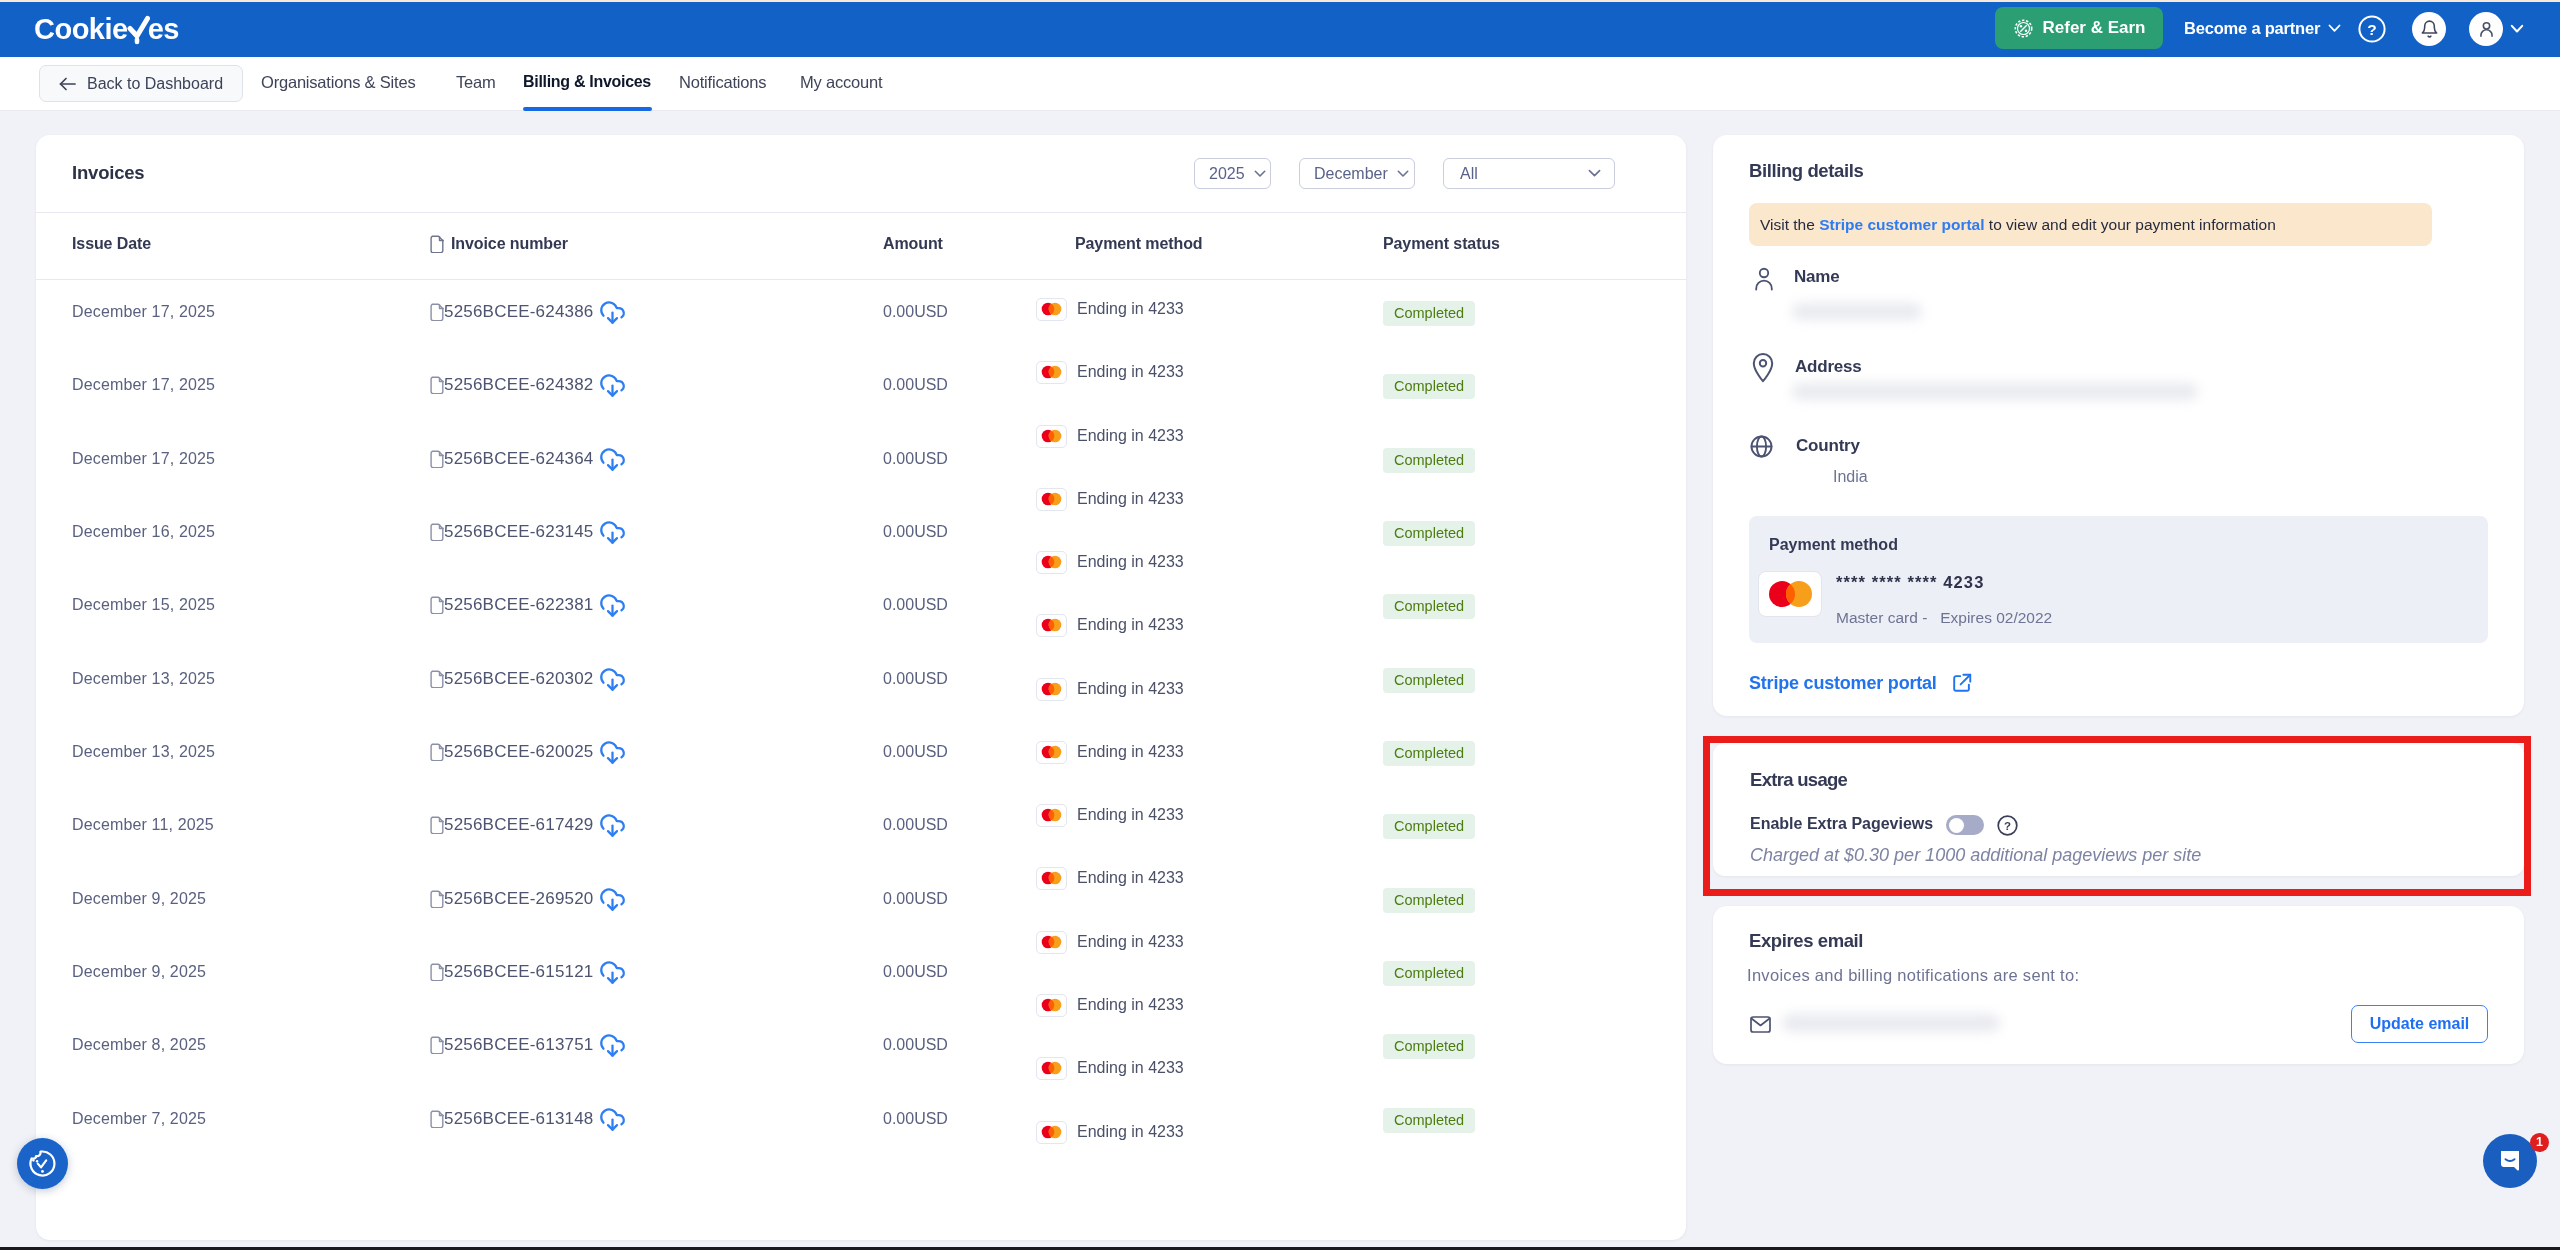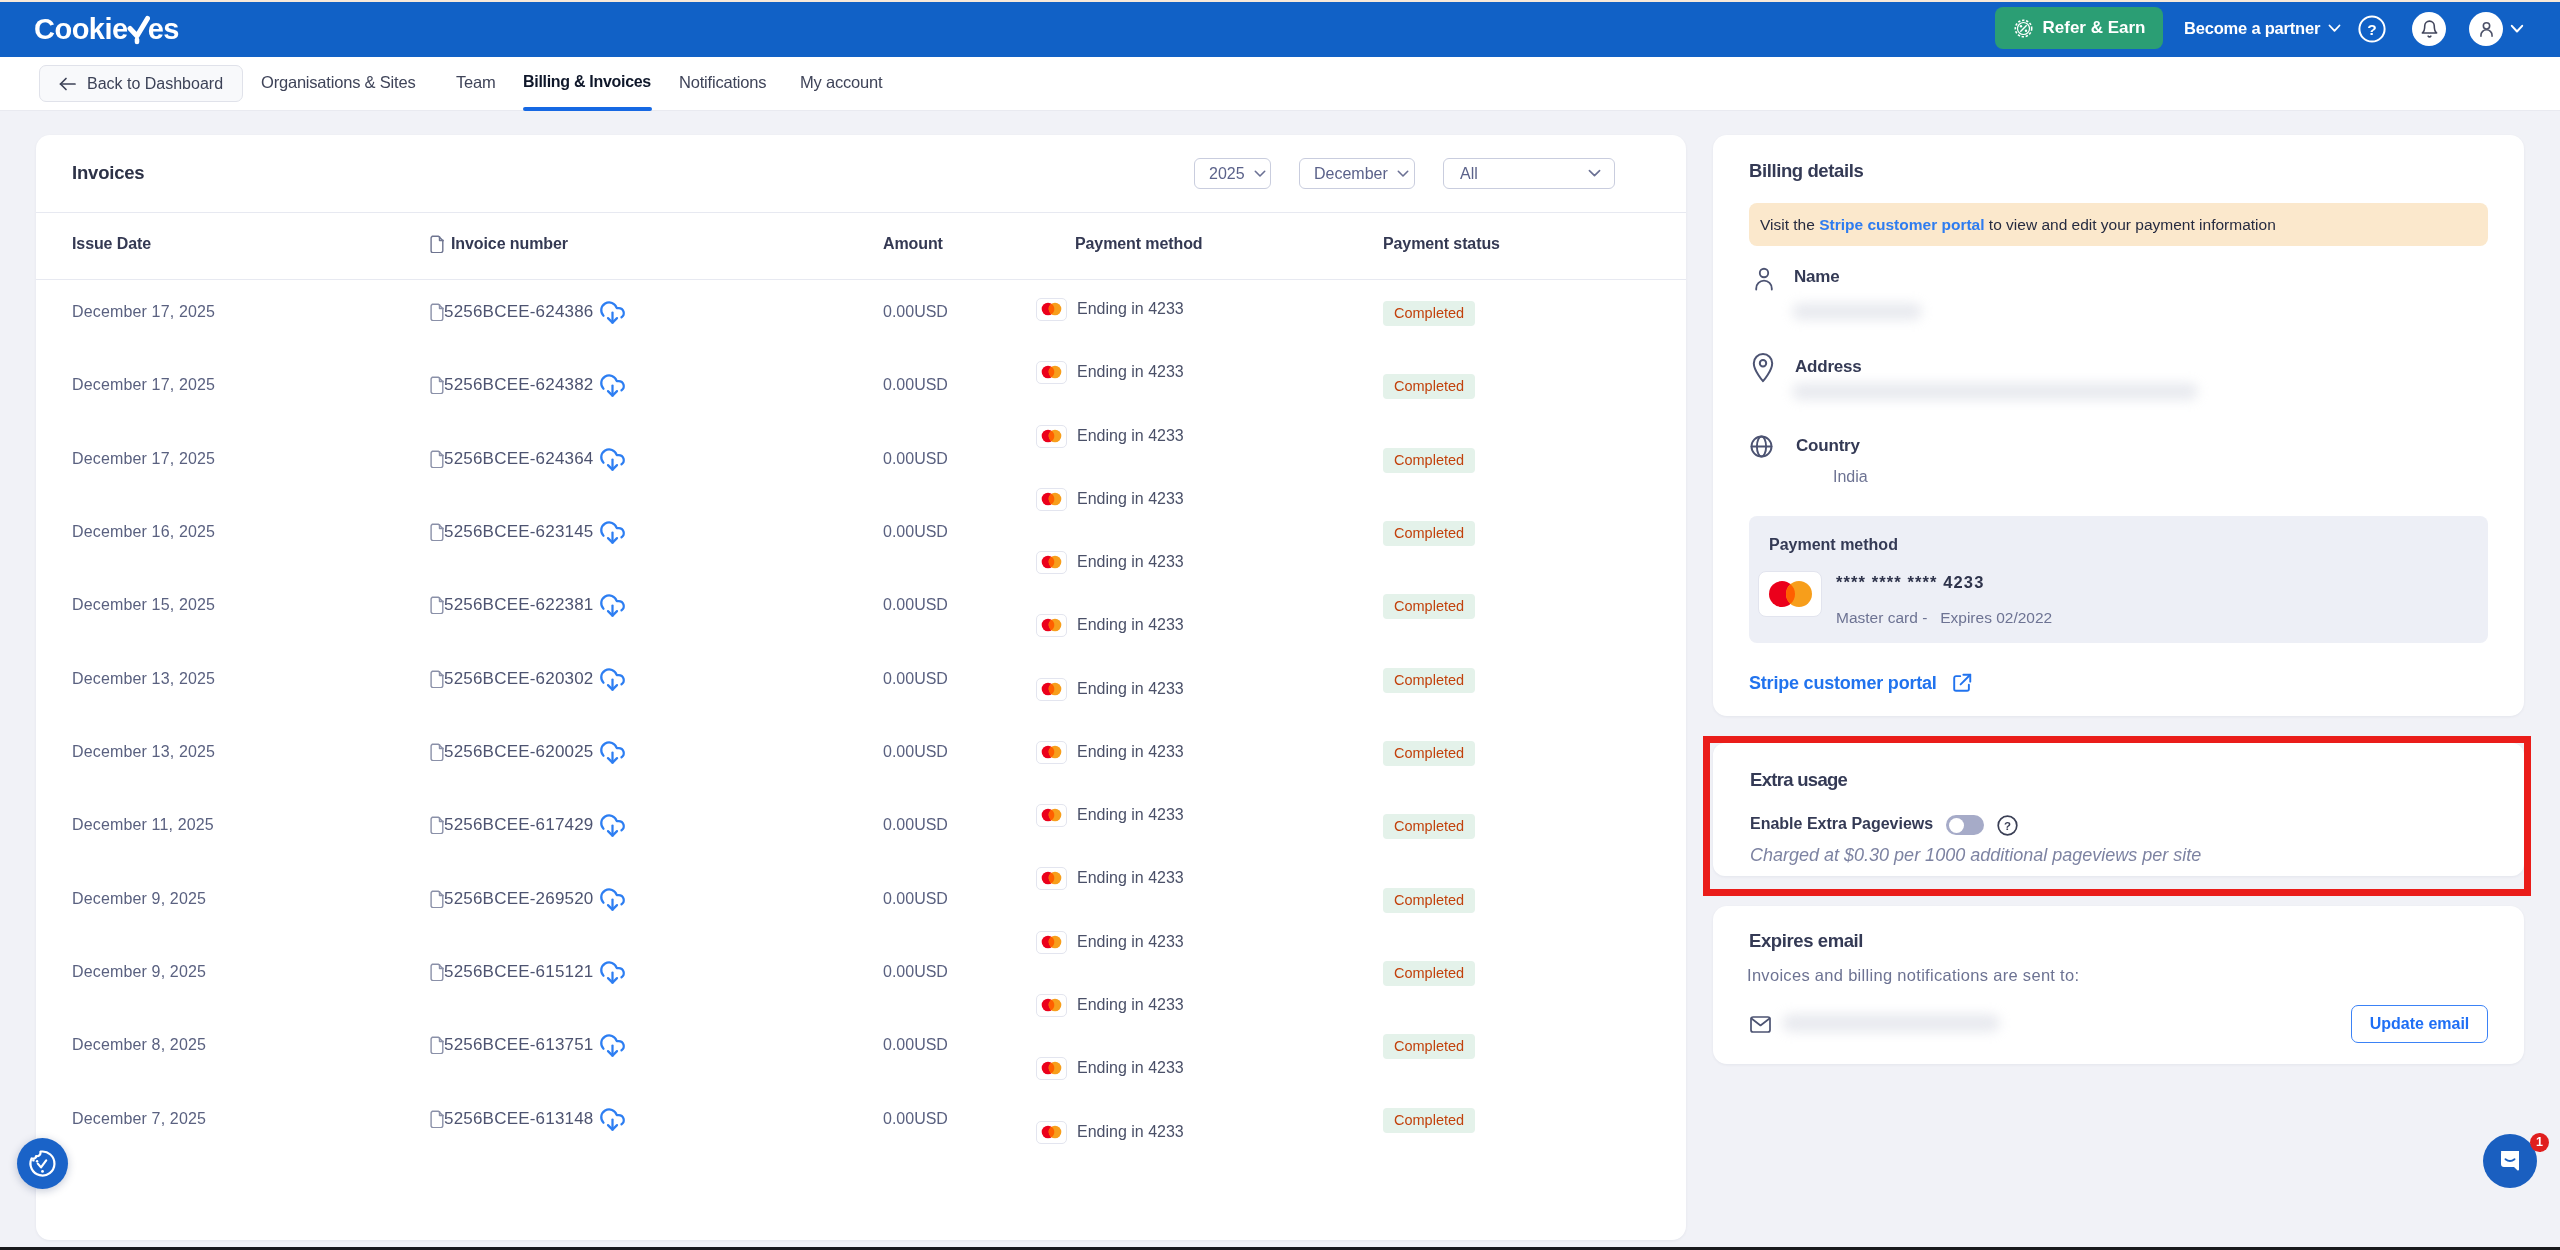--- a/index.html
+++ b/index.html
@@ -23,24 +23,24 @@
   #invtitle { left:72px; top:162px; font-size:18.5px; font-weight:700; color:#2d3247; letter-spacing:-0.2px; }
   .divider { left:36px; width:1650px; height:1px; background:#e7e9f1; }
   .dd { position:absolute; top:158px; height:31px; border:1px solid #c9cdde; border-radius:6px; background:#fff; color:#5b628a; font-size:16px; display:flex; align-items:center; }
   .th { position:absolute; top:233px; font-size:16px; font-weight:700; color:#343953; height:22px; line-height:22px; letter-spacing:-0.1px; }
   .rdate { position:absolute; left:72px; height:22px; line-height:22px; font-size:16px; letter-spacing:0.15px; color:#5a6180; }
   .rinv { position:absolute; left:429px; height:30px; display:flex; align-items:center; font-size:17px; letter-spacing:0.2px; color:#4d5370; }
   .rinv svg:last-child { margin-left:5px; }
   .ramt { position:absolute; left:883px; height:22px; line-height:22px; font-size:16px; color:#5a6180; }
   .pmi { position:absolute; left:1036px; height:24px; display:flex; align-items:center; gap:10px; font-size:16px; color:#4a5068; }
   .cardbox { width:31px; height:23px; background:#fff; border:1px solid #e3e5ef; border-radius:5px; display:flex; align-items:center; justify-content:center; }
-  .badge { position:absolute; left:1383px; height:25px; line-height:25px; padding:0 11px; background:#e4f2ea; border-radius:4px; color:#c2410c; font-size:14.5px; }
+  .badge { position:absolute; left:1383px; height:25px; line-height:25px; padding:0 11px; background:#e4f2ea; border-radius:4px; color:#4d7c0f; font-size:14.5px; }
   #bdcard { left:1713px; top:135px; width:811px; height:581px; }
   #bdtitle { left:1749px; top:160px; font-size:18.5px; font-weight:700; color:#343a55; letter-spacing:-0.4px; }
-  #notice { left:1749px; top:203px; width:739px; height:43px; background:#fbe8cc; border-radius:8px; line-height:43px; padding-left:11px; font-size:15.5px; color:#262b40; }
+  #notice { left:1749px; top:203px; width:683px; height:43px; background:#fbe8cc; border-radius:8px; line-height:43px; padding-left:11px; font-size:15.5px; color:#262b40; }
   #notice b { color:#2e7cf0; font-weight:700; }
   .sblabel { position:absolute; font-size:17px; font-weight:700; color:#343a55; height:22px; line-height:22px; letter-spacing:-0.2px; }
   .sbgray { position:absolute; font-size:16px; color:#6d7393; height:22px; line-height:22px; }
   .blur { position:absolute; background:#c9cdd9; opacity:0.42; border-radius:9px; filter:blur(6px); }
   .sbicon { position:absolute; }
   #paybox { left:1749px; top:516px; width:739px; height:127px; background:#edeff6; border-radius:8px; }
   #pmtitle { left:1769px; top:536px; font-size:16px; font-weight:700; color:#343a55; }
   #mccard { left:1758px; top:571px; width:64px; height:46px; background:#fff; border:1px solid #e2e4ee; border-radius:8px; display:flex; align-items:center; justify-content:center; }
   #cardnum { left:1836px; top:573px; font-size:16.5px; font-weight:700; color:#2e334b; letter-spacing:1.1px; }
   #cardexp { left:1836px; top:609px; font-size:15.5px; color:#6d7393; }

